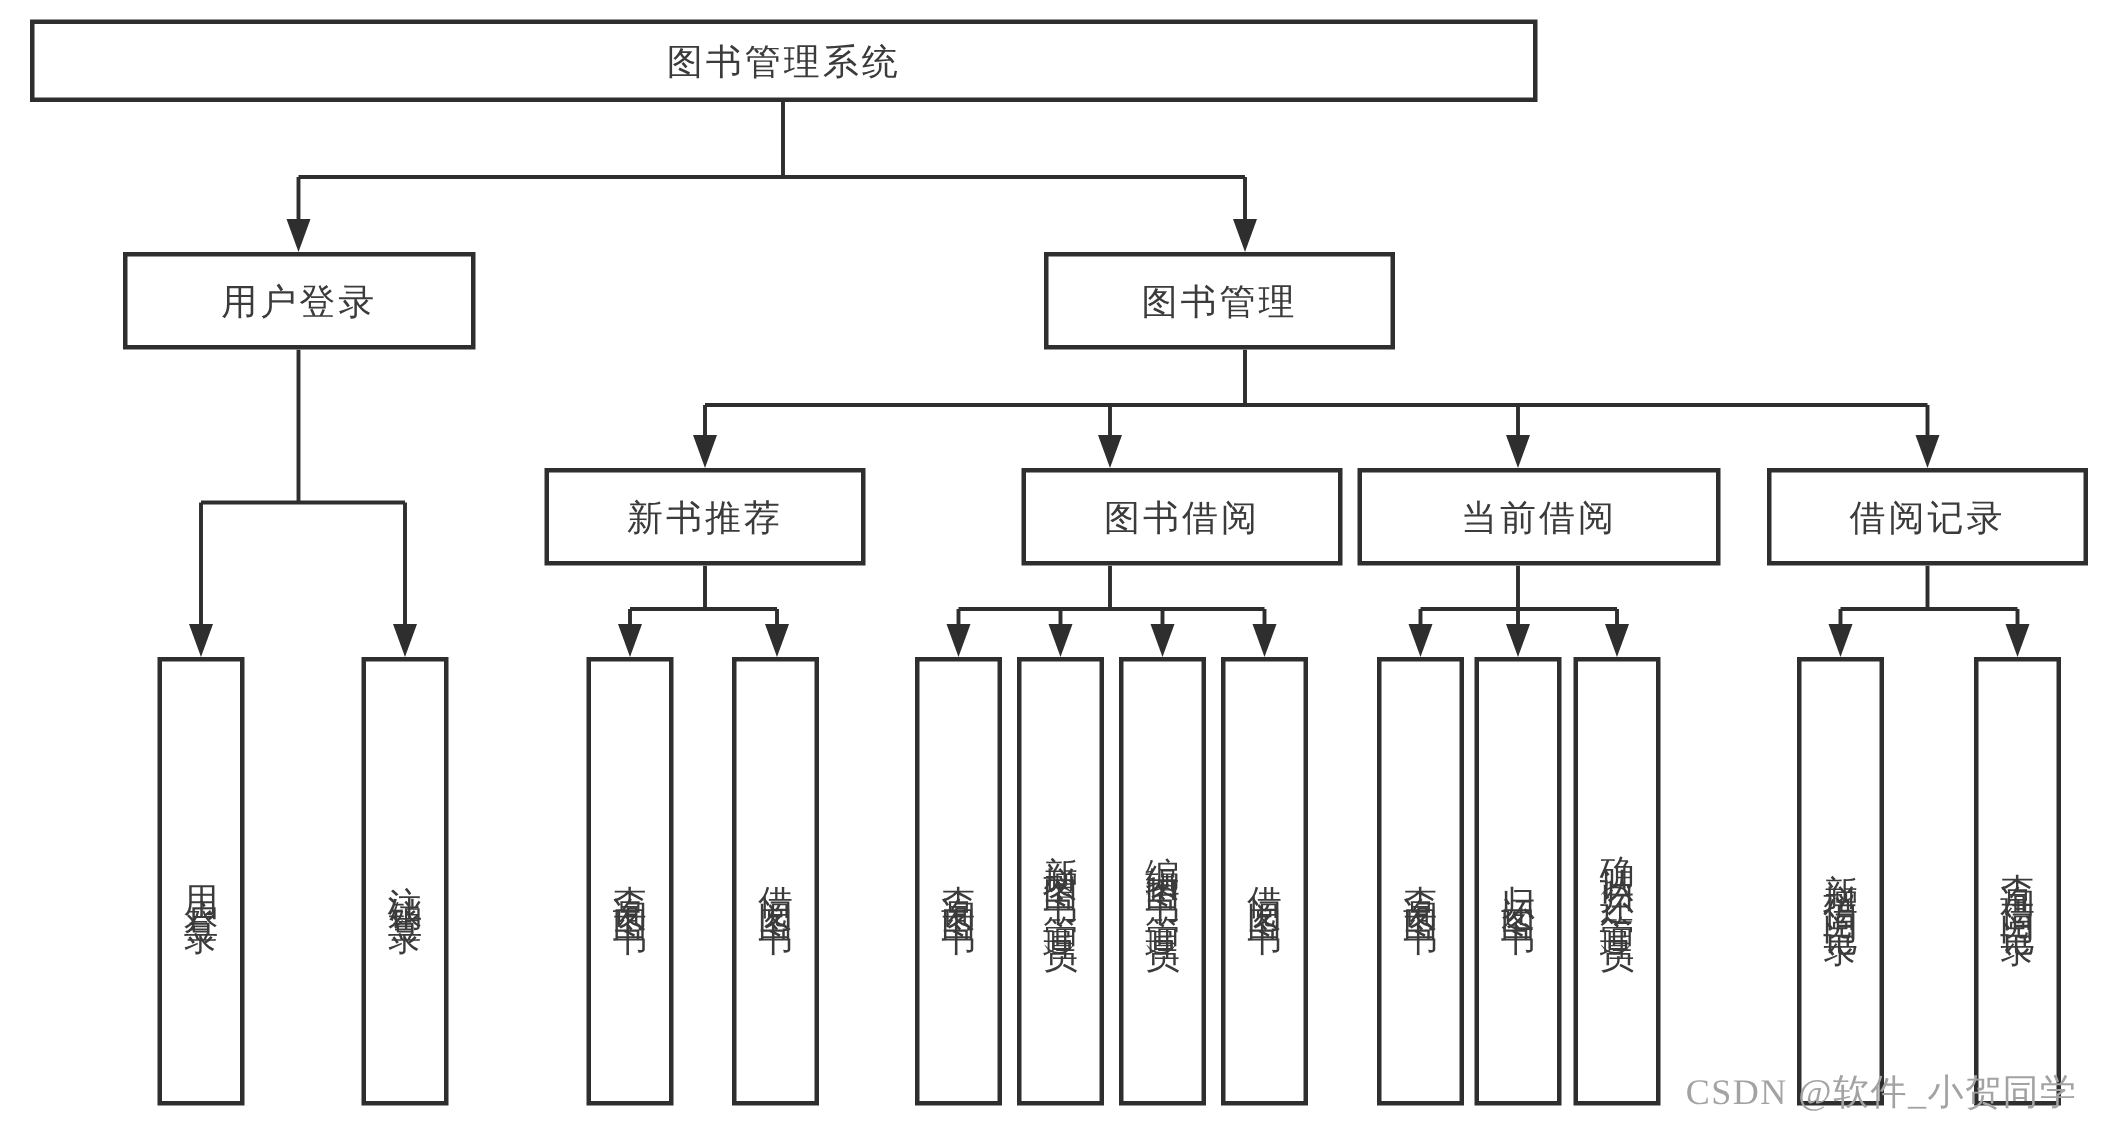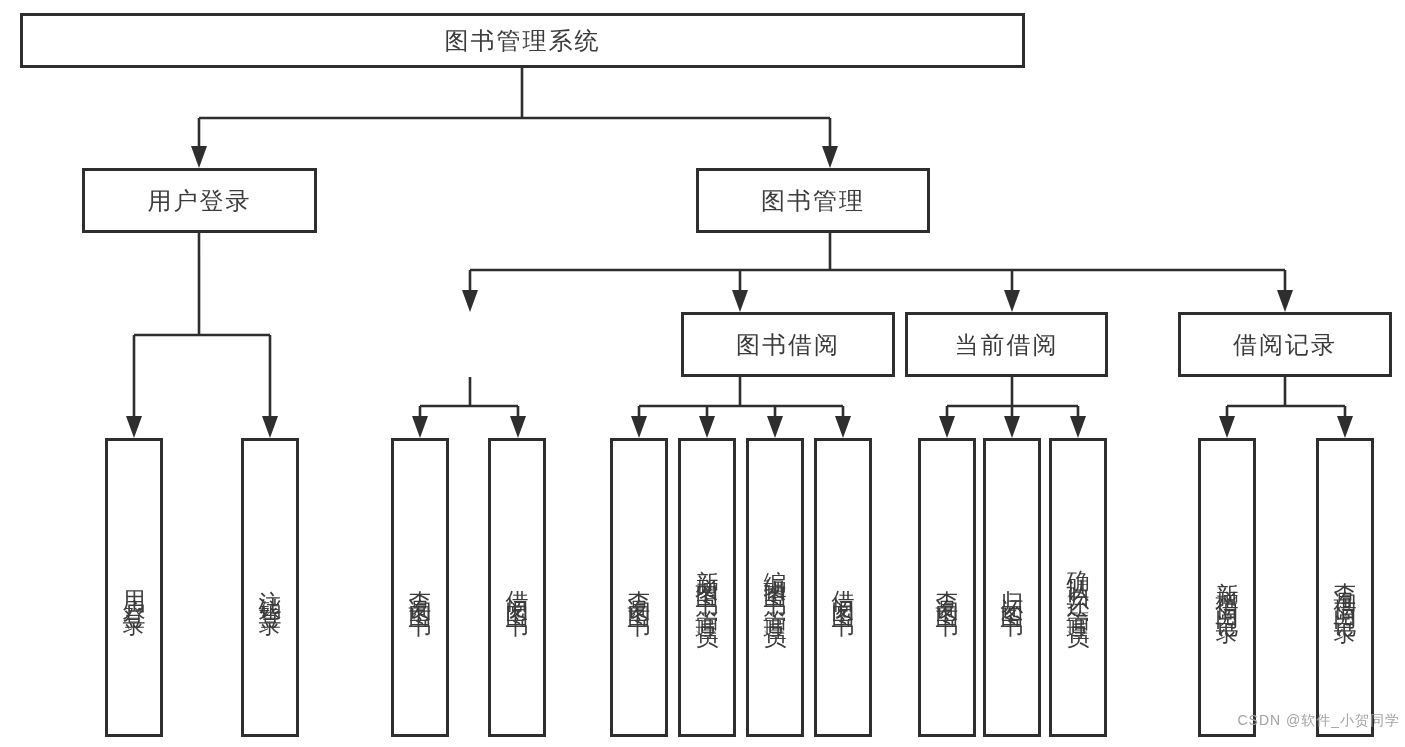--- a/index.html
+++ b/index.html
@@ -8,21 +8,21 @@
     --text: #3b3b3b;
     --watermark: #a3a3a3;
     --bg: #ffffff;
   }
   html, body { margin: 0; padding: 0; background: var(--bg); }
   #stage {
     position: relative;
     width: 1405px;
     height: 747px;
     background: var(--bg);
-    font-family: Liberation Sans, sans-serif;
+    font-family: Liberation Serif, serif;
     overflow: hidden;
     border-radius: 13px;
   }
   #connectors {
     position: absolute;
     left: 0; top: 0;
     width: 1405px; height: 747px;
     z-index: 1;
   }
   .node {
@@ -40,23 +40,23 @@
     white-space: nowrap;
   }
   .vnode {
     writing-mode: vertical-rl;
     font-size: 23px;
     letter-spacing: 8px;
     line-height: 1;
   }
   #watermark {
     position: absolute;
-    right: 5px;
+    right: 20px;
     top: 712px;
-    font-size: 14px;
+    font-size: 24px;
     color: var(--watermark);
     z-index: 10;
     letter-spacing: 1px;
     white-space: nowrap;
   }
 </style>
 </head>
 <body>
 
 <div id="stage">
@@ -91,22 +91,23 @@
         <polygon points="1219,416 1235,416 1227,438"></polygon>
         <polygon points="1337,416 1353,416 1345,438"></polygon>
       </g>
   </svg>
 
   <div class="node" style="left:20px; top:13px; width:1005px; height:55px;">图书管理系统</div>
 
   <div class="node" style="left:82px; top:168px; width:235px; height:65px;">用户登录</div>
   <div class="node" style="left:696px; top:168px; width:234px; height:65px;">图书管理</div>
 
+  <div class="node" style="left:363px; top:312px; width:214px; height:65px;">新书推荐</div>
   <div class="node" style="left:633px; top:312px; width:214px; height:65px;margin-left:48px;">图书借阅</div>
-  <div class="node" style="left:905px; top:312px; width:203px; height:65px;">当前借阅</div>
+  <div class="node" style="left:905px; top:312px; width:242px; height:65px;">当前借阅</div>
   <div class="node" style="left:1178px; top:312px; width:214px; height:65px;">借阅记录</div>
 
   <div class="node vnode" style="left:105px; top:438px; width:58px; height:299px;">用户登录</div>
   <div class="node vnode" style="left:241px; top:438px; width:58px; height:299px;">注销登录</div>
 
   <div class="node vnode" style="left:391px; top:438px; width:58px; height:299px;">查询图书</div>
   <div class="node vnode" style="left:488px; top:438px; width:58px; height:299px;">借阅图书</div>
 
   <div class="node vnode" style="left:610px; top:438px; width:58px; height:299px;">查询图书</div>
   <div class="node vnode" style="left:678px; top:438px; width:58px; height:299px;">新增图书（管理员）</div>

